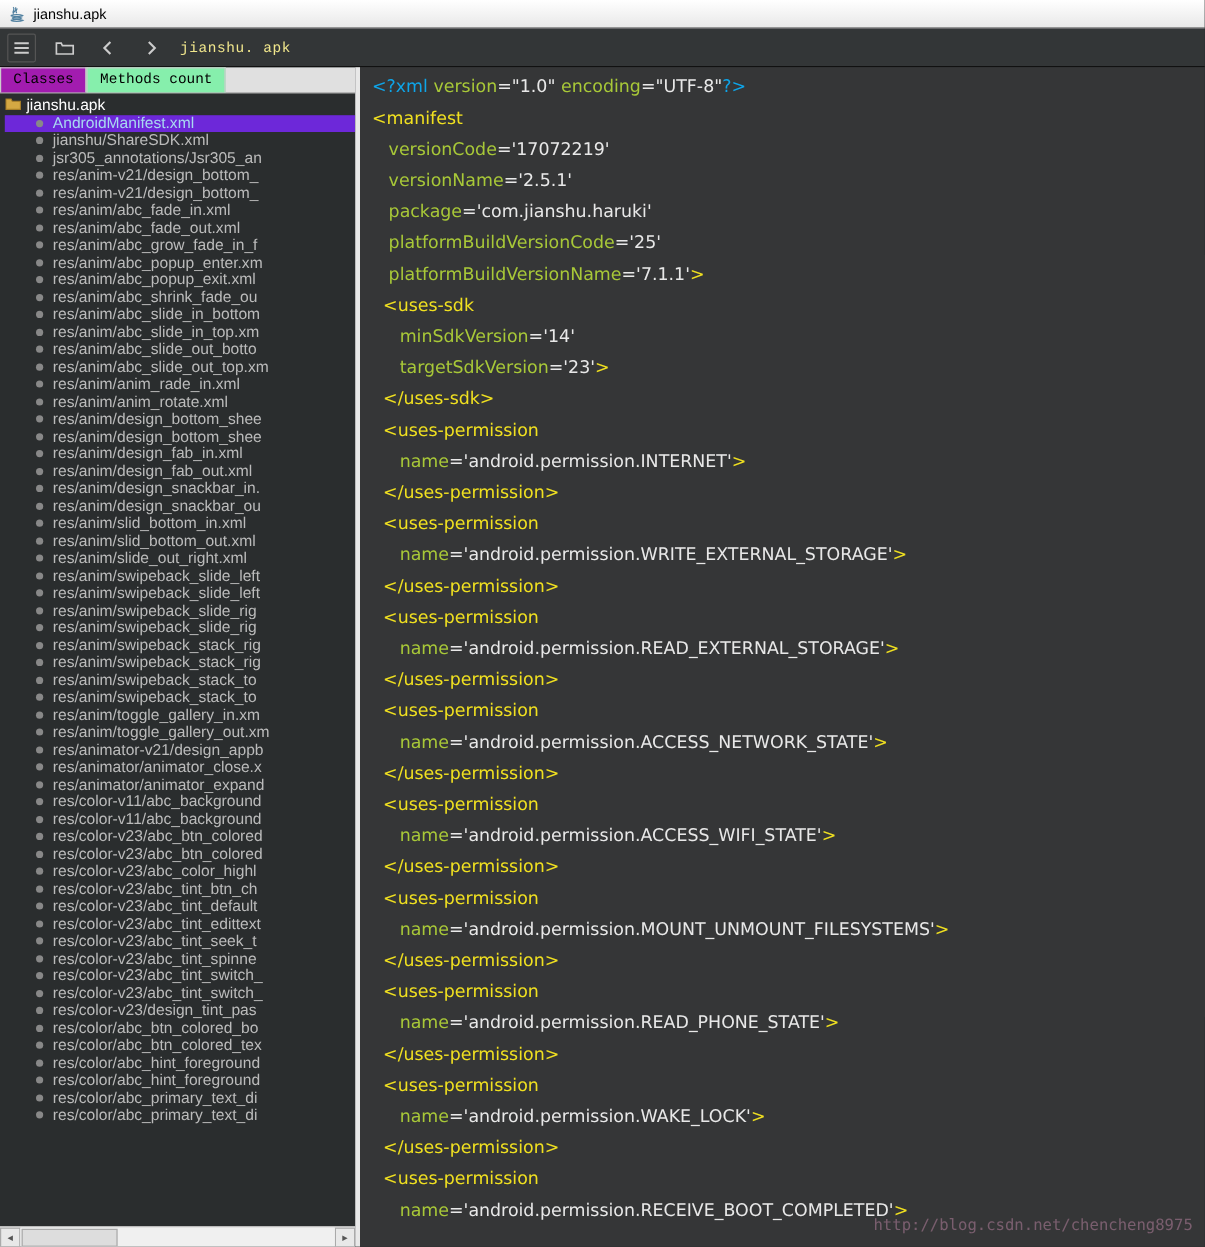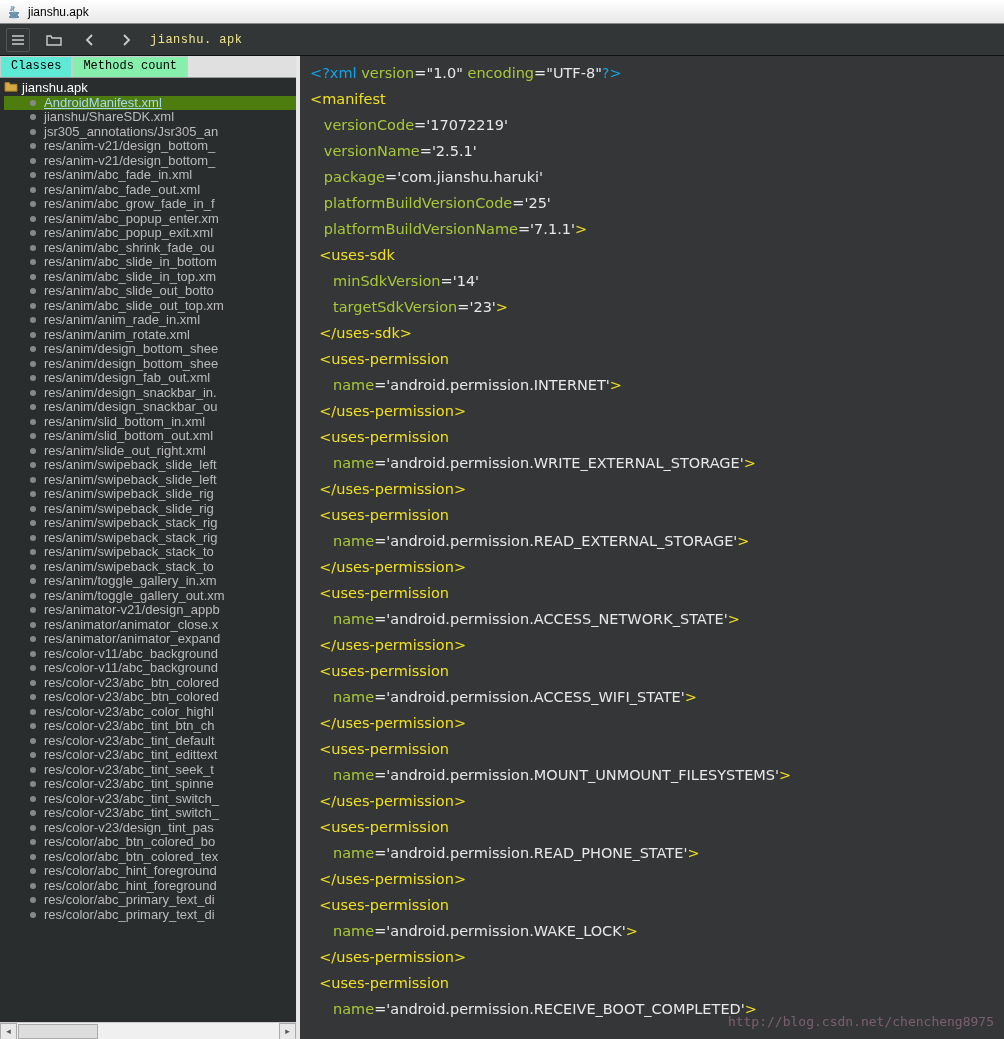--- a/index.html
+++ b/index.html
@@ -10,28 +10,28 @@
   
   .toolbar { height: 32px; background: #333637; border-bottom: 1px solid #111; display: flex; align-items: center; padding: 0 6px; gap: 12px; }
   .toolbar .btn { width: 24px; height: 24px; display: inline-flex; align-items: center; justify-content: center; color: #ccc; cursor: pointer; }
   .toolbar .hamburger { border: 1px solid #555; border-radius: 2px; }
   .toolbar .path { font-family: "Courier New", monospace; font-size: 12px; color: #f0e68c; letter-spacing: 0.5px; }
   
   .content { display: flex; height: calc(100% - 56px); }
   
   .left-pane { width: 300px; background: #2a2d2e; border-right: 4px solid #e8e8e8; overflow: hidden; position: relative; display: flex; flex-direction: column; }
   .tabs { display: flex; background: #e0e0e0; height: 22px; border-bottom: 1px solid #999; }
-  .tab { padding: 2px 10px; font-size: 12px; font-family: "Courier New", monospace; background: #5eead4; border: 1px solid #ccc; border-bottom: none; cursor: pointer; }
+  .tab { padding: 2px 10px; font-size: 12px; font-family: "Courier New", monospace; background: #a21caf; border: 1px solid #ccc; border-bottom: none; cursor: pointer; }
   .tab.inactive { background: #86efac; }
   
   .tree { flex: 1; overflow: hidden; background: #2a2d2e; padding: 2px 0 0 4px; font-size: 13px; color: #bbb; line-height: 14.5px; font-family: Arial, sans-serif; }
   .tree-root { display: flex; align-items: center; gap: 4px; color: #fff; }
   .folder-icon { color: #d4a843; }
   .tree-item { display: flex; align-items: center; padding-left: 26px; white-space: nowrap; overflow: hidden; cursor: pointer; }
-  .tree-item.selected { background: #4d7c0f; color: #a8d8f0; text-decoration: underline; }
+  .tree-item.selected { background: #6d28d9; color: #a8d8f0; }
   .bullet { width: 6px; height: 6px; border-radius: 50%; background: #888; margin-right: 8px; flex-shrink: 0; }
   
   .hscroll { height: 17px; background: #f0f0f0; border-top: 1px solid #ccc; display: flex; align-items: center; }
   .hscroll .arrow { width: 17px; height: 17px; background: #e8e8e8; border: 1px solid #aaa; display: flex; align-items: center; justify-content: center; font-size: 9px; color: #555; }
   .hscroll .track { flex: 1; height: 17px; background: #f0f0f0; position: relative; }
   .hscroll .thumb { position: absolute; height: 15px; top: 1px; left: 1px; width: 80px; background: #ddd; border: 1px solid #aaa; }
   
   .right-pane { flex: 1; background: #353637; position: relative; }
   .code { padding: 4px 10px; font-family: "DejaVu Sans", Arial, sans-serif; font-size: 14.5px; line-height: 26px; color: #e8e8e8; }
   .code .line { white-space: pre; }
@@ -167,20 +167,24 @@
           <div class="tree-item">
             <span class="bullet"></span>
             <span>res/anim/design_bottom_shee</span>
           </div>
           <div class="tree-item">
             <span class="bullet"></span>
             <span>res/anim/design_bottom_shee</span>
           </div>
           <div class="tree-item">
             <span class="bullet"></span>
+            <span>res/anim/design_fab_in.xml</span>
+          </div>
+          <div class="tree-item">
+            <span class="bullet"></span>
             <span>res/anim/design_fab_out.xml</span>
           </div>
           <div class="tree-item">
             <span class="bullet"></span>
             <span>res/anim/design_snackbar_in.</span>
           </div>
           <div class="tree-item">
             <span class="bullet"></span>
             <span>res/anim/design_snackbar_ou</span>
           </div>

